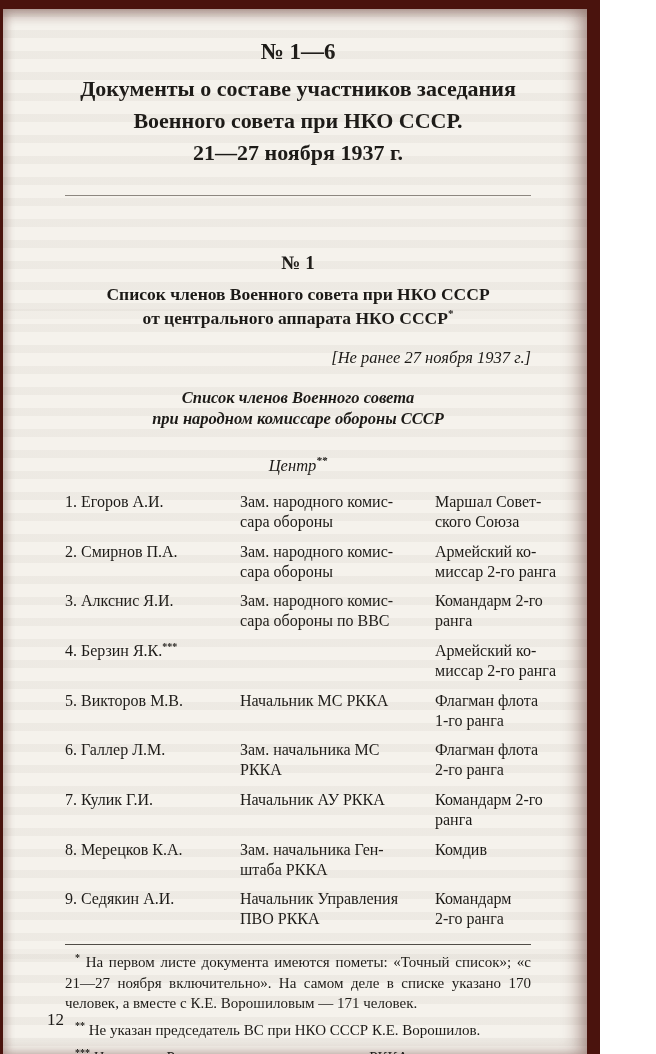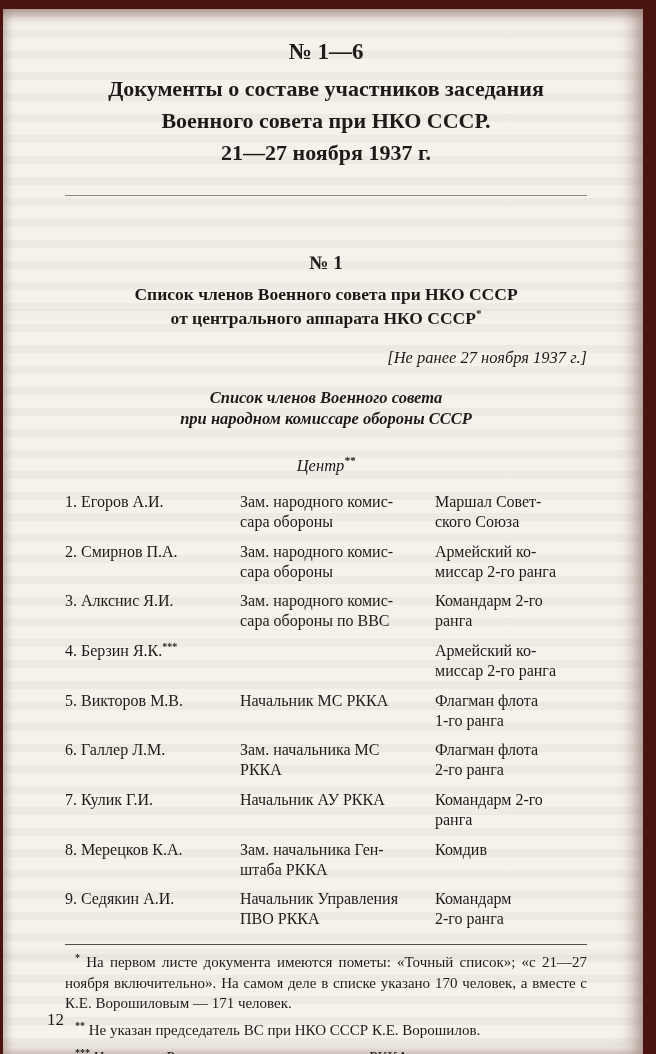--- a/index.html
+++ b/index.html
@@ -3,21 +3,21 @@
 <meta charset="utf-8">
 <style>
   * { margin:0; padding:0; box-sizing:border-box; }
   html,body { background:#ffffff; }
   body {
     width:656px; height:1054px;
     font-family:"Liberation Serif","DejaVu Serif",serif;
     color:#1c1a17;
   }
   .scan {
-    position:relative; width:656px; height:1054px;
+    position:relative; width:600px; height:1054px;
     background:#4a130d; overflow:hidden;
   }
   .page {
     position:absolute; left:3px; top:9px; right:13px; bottom:0;
     background:#f5f2ec;
     padding:30px 56px 20px 62px;
     box-shadow: inset -10px 0 16px rgba(74,19,13,0.30),
                 inset 0 7px 12px rgba(74,19,13,0.22),
                 inset 4px 0 8px rgba(74,19,13,0.15);
   }

